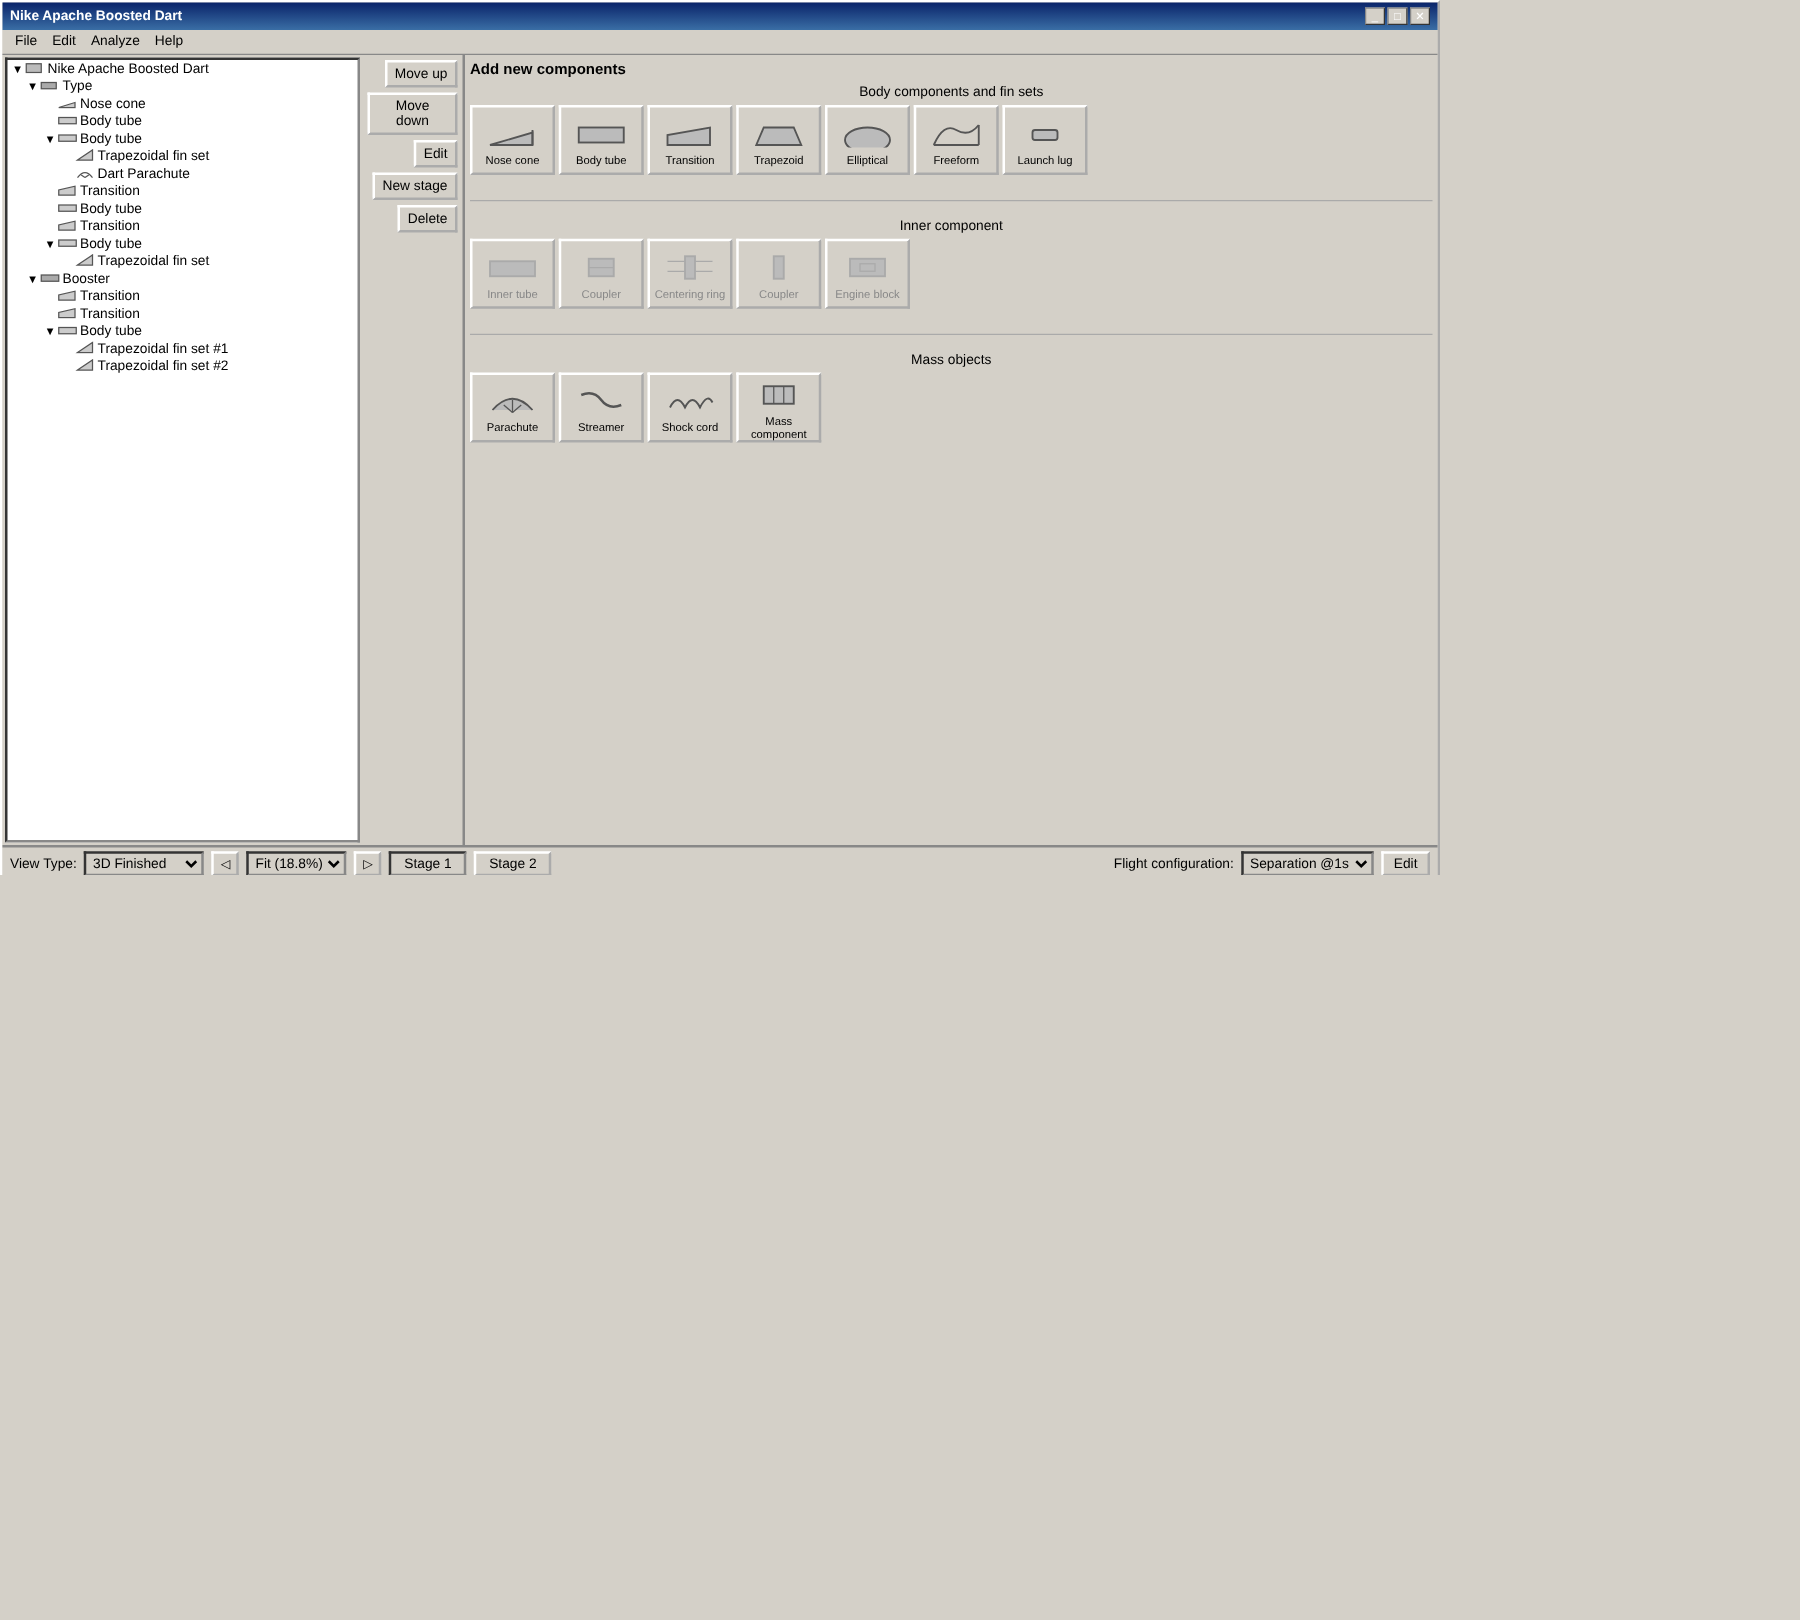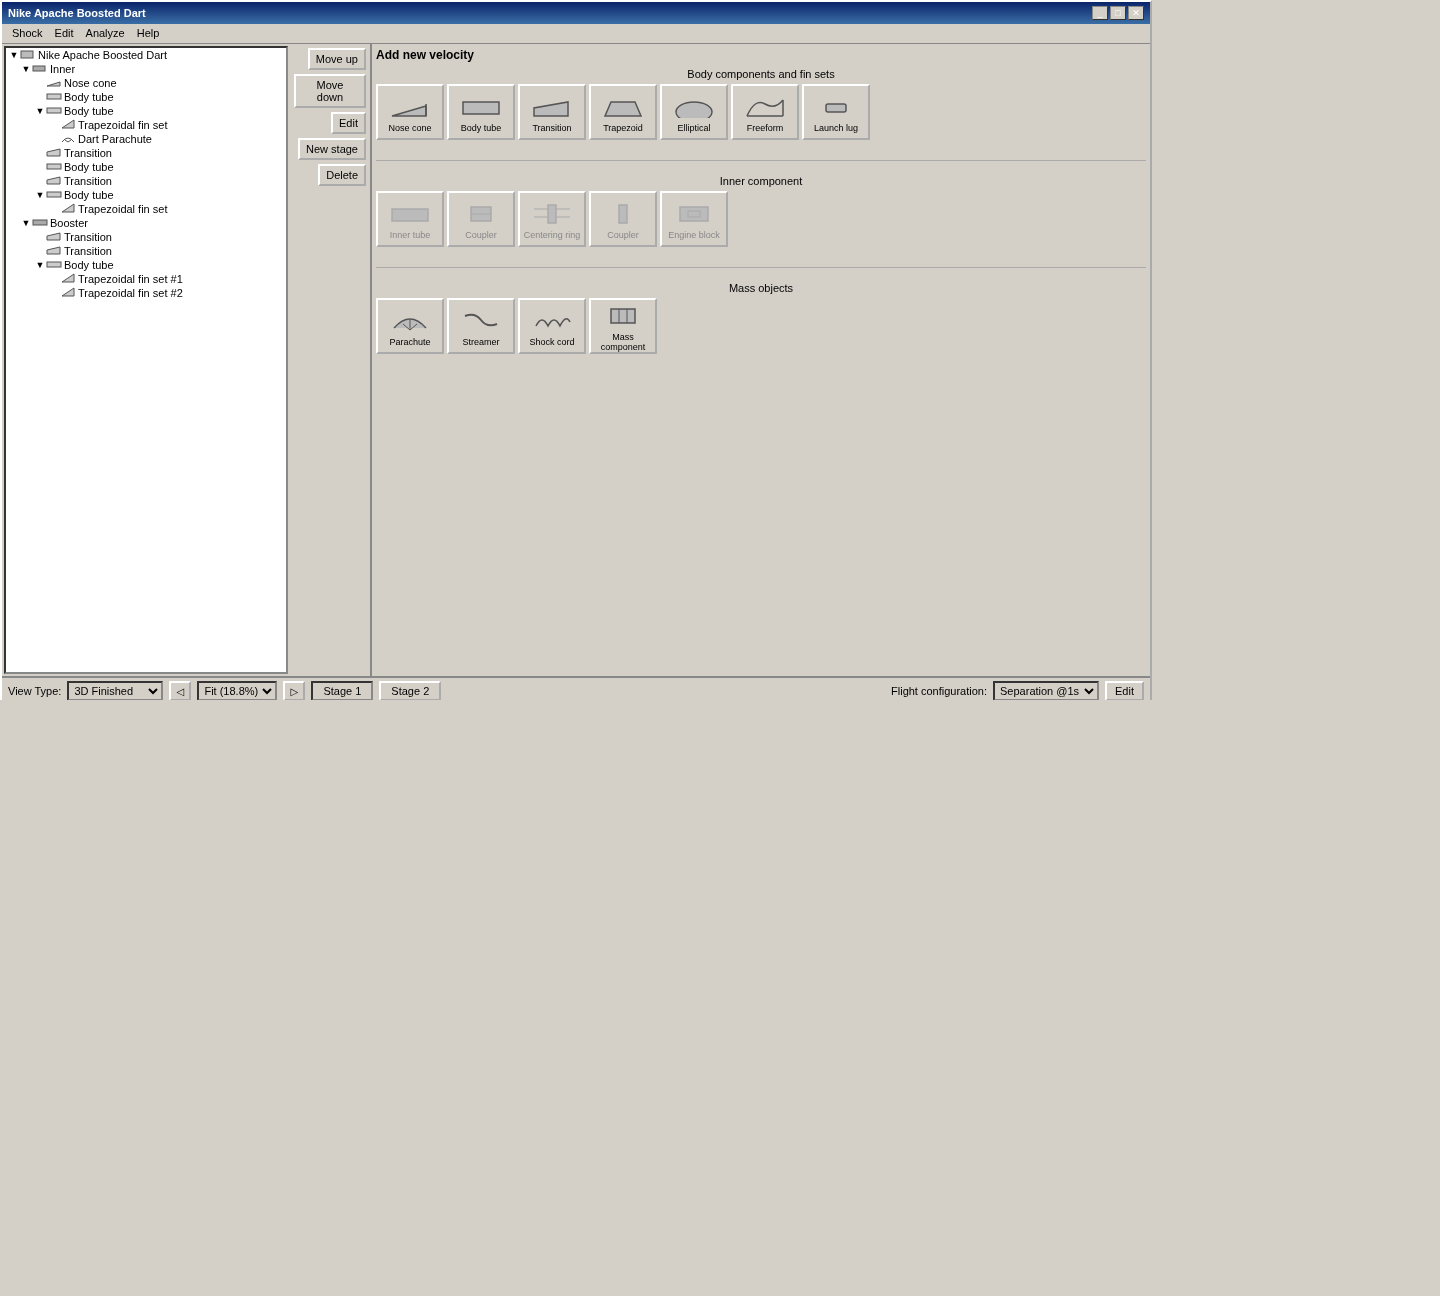--- a/index.html
+++ b/index.html
@@ -281,21 +281,21 @@
   <div class="titlebar">
     <span class="titlebar-title">Nike Apache Boosted Dart</span>
     <div class="titlebar-controls">
       <div class="titlebar-btn">_</div>
       <div class="titlebar-btn">□</div>
       <div class="titlebar-btn">✕</div>
     </div>
   </div>
 
   <div class="menubar">
-    <div class="menubar-item">Shock</div>
+    <div class="menubar-item">File</div>
     <div class="menubar-item">Edit</div>
     <div class="menubar-item">Analyze</div>
     <div class="menubar-item">Help</div>
   </div>
 
 
   <div style="display: flex; height: 632px;">
 
     <div class="left-panel">
       <div style="display: flex; flex: 1; overflow: hidden;">
@@ -314,21 +314,21 @@
           </div>
 
           <div class="tree-item">
             <span class="tree-indent" style="width:14px"></span>
             <span class="tree-expander">▼</span>
             <span class="tree-icon">
               <svg width="14" height="10">
                   <rect x="1" y="3" width="12" height="5" stroke="#555" fill="#aaa" stroke-width="1"></rect>
                 </svg>
             </span>
-            <span class="tree-label">Inner</span>
+            <span class="tree-label">Type</span>
           </div>
 
           <div class="tree-item">
             <span class="tree-indent" style="width:28px"></span>
             <span class="tree-expander" style="width:12px"></span>
             <span class="tree-icon">
               <svg width="16" height="10">
                   <polygon points="1,9 14,5 14,9" stroke="#555" fill="#ccc" stroke-width="1"></polygon>
                 </svg>
             </span>
@@ -507,21 +507,21 @@
           <button class="action-btn">Move up</button>
           <button class="action-btn">Move down</button>
           <button class="action-btn">Edit</button>
           <button class="action-btn">New stage</button>
           <button class="action-btn">Delete</button>
         </div>
       </div>
     </div>
 
     <div class="right-panel">
-      <div class="panel-title">Add new velocity</div>
+      <div class="panel-title">Add new components</div>
 
       <div class="section-label">Body components and fin sets</div>
       <div class="component-grid">
 
         <button class="component-btn">
           <div class="comp-icon">
             <svg viewBox="0 0 40 24">
                 <polygon points="2,22 36,12 36,22" stroke="#555" fill="#bbb" stroke-width="1.5"></polygon>
                 <line x1="36" y1="10" x2="36" y2="22" stroke="#555" stroke-width="1.5"></line>
               </svg>

